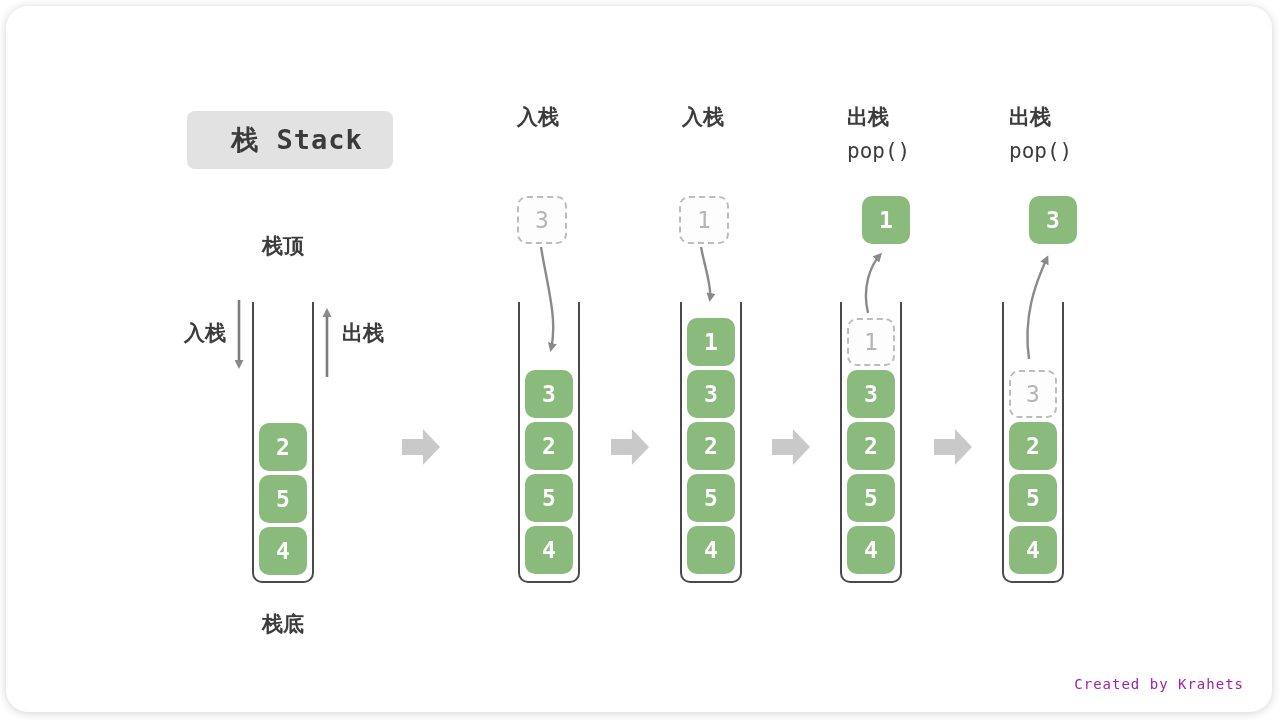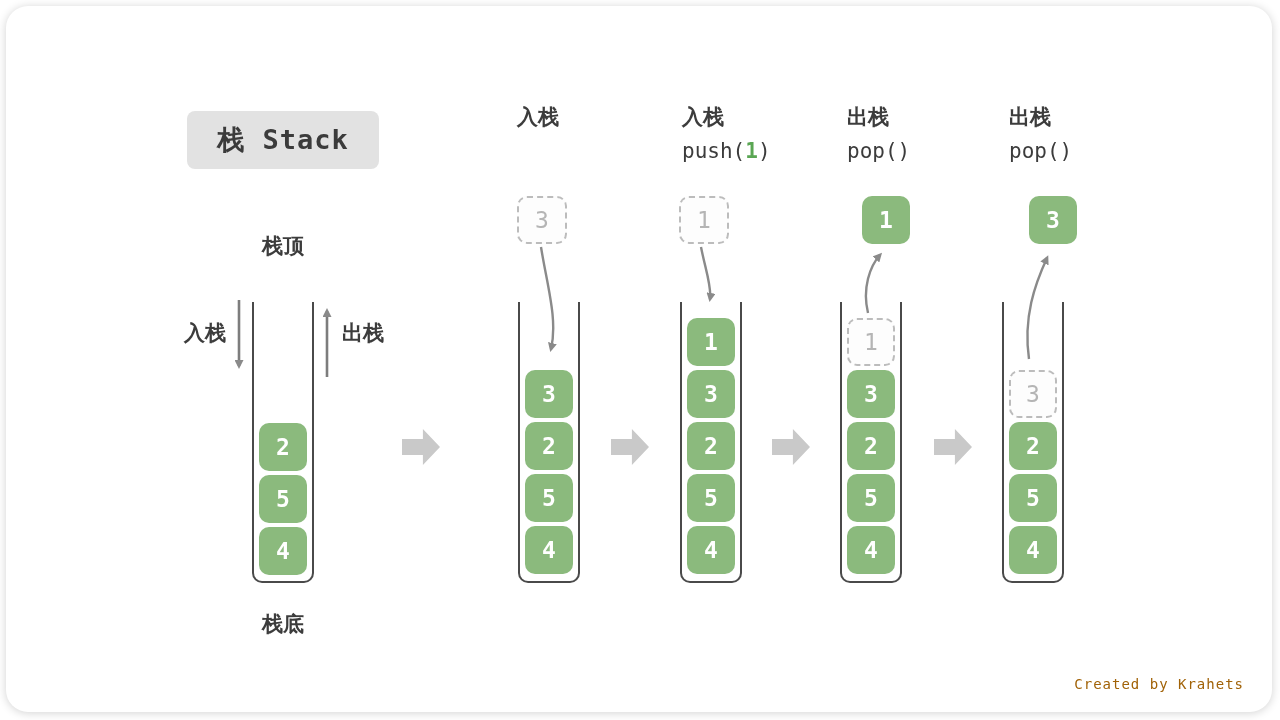--- a/index.html
+++ b/index.html
@@ -17,20 +17,21 @@
   }
   .abs { position: absolute; }
 
   .title-badge {
     left: 187px; top: 111px; width: 192px; height: 58px;
     background: #e2e2e2; border-radius: 8px;
     display: flex; align-items: center; justify-content: center;
     font-family: "DejaVu Sans Mono", monospace;
     font-size: 27px; font-weight: bold; color: #3b3b3b;
     letter-spacing: 1px;
+    padding-left: 14px;
   }
 
   .cjk-label {
     font-size: 21px; font-weight: bold; color: #3c3c3c;
     text-align: center; width: 100px;
   }
 
   .op-label { width: 150px; }
   .op-label .l1 {
     font-size: 21px; font-weight: 600; color: #3c3c3c;
@@ -68,21 +69,21 @@
   }
 
   .block-arrow {
     width: 38px; height: 36px; background: #c9c9c9;
     clip-path: polygon(0% 28%, 55% 28%, 55% 0%, 100% 50%, 55% 100%, 55% 72%, 0% 72%);
   }
 
   .watermark {
     left: 1040px; top: 676px; width: 204px;
     font-family: "DejaVu Sans Mono", monospace;
-    font-size: 14px; color: #a16207; letter-spacing: 1px;
+    font-size: 14px; color: #a21caf; letter-spacing: 1px;
     text-align: right;
   }
   svg.overlay { position: absolute; left: 0; top: 0; pointer-events: none; }
 </style>
 </head>
 <body>
 
 <div class="stage">
   <div class="card"></div>
 
@@ -93,21 +94,20 @@
   <div class="abs cjk-label" style="left:233px; top:232px;">栈顶</div>
   <div class="abs cjk-label" style="left:233px; top:610px;">栈底</div>
   <div class="abs cjk-label" style="left:175px; top:319px; width:60px;">入栈</div>
   <div class="abs cjk-label" style="left:333px; top:319px; width:60px;">出栈</div>
 
   <div class="abs op-label" style="left:517px; top:105px;">
     <div class="l1">入栈</div>
   </div>
   <div class="abs op-label" style="left:682px; top:105px;">
     <div class="l1">入栈</div>
-    <div class="l2"><span>push(</span><span class="arg">1</span><span>)</span></div>
   </div>
   <div class="abs op-label" style="left:847px; top:105px;">
     <div class="l1">出栈</div>
     <div class="l2"><span>pop(</span><span class="arg"></span><span>)</span></div>
   </div>
   <div class="abs op-label" style="left:1009px; top:105px;">
     <div class="l1">出栈</div>
     <div class="l2"><span>pop(</span><span class="arg"></span><span>)</span></div>
   </div>
 

